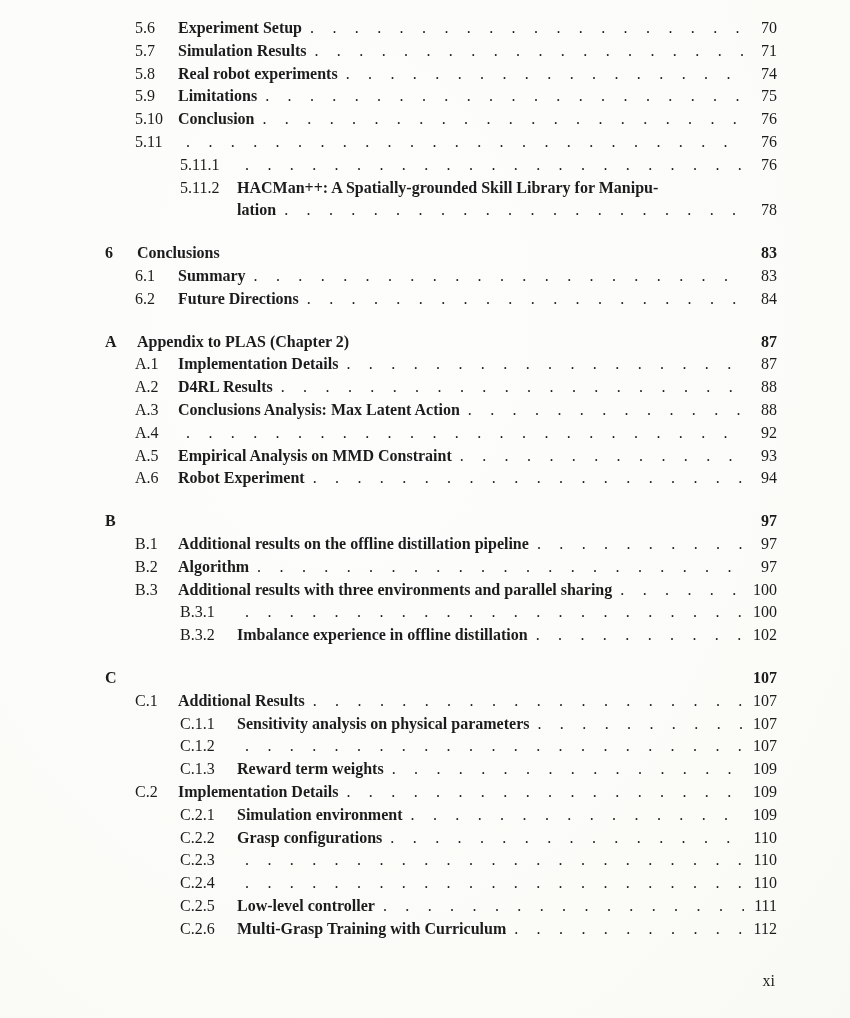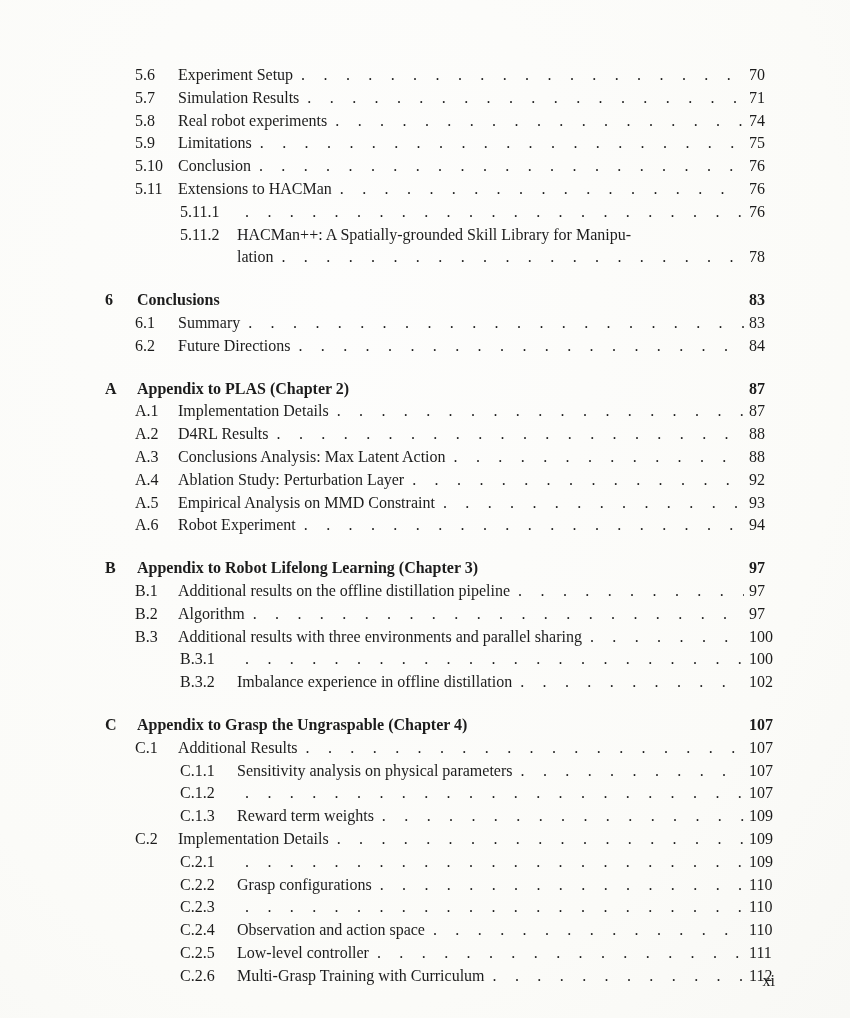--- a/index.html
+++ b/index.html
@@ -16,50 +16,49 @@
     width: 850px;
     height: 1018px;
     background: radial-gradient(ellipse at 40% 30%, #fdfdfc 0%, #fbfbf8 70%, #f8f8f5 100%);
   }
   .toc {
     position: absolute;
     left: 105px;
     top: 17px;
     width: 672px;
     font-size: 16px;
-    margin-top: 47px;
   }
   .group { margin-top: 20px; }
   .group:first-child { margin-top: 0; }
   .row {
     display: flex;
     align-items: baseline;
     line-height: 22.8px;
     white-space: nowrap;
   }
   .row .num { flex: none; }
   .lvl1 { font-weight: bold; }
   .lvl1 .num { width: 32px; }
   .lvl2 .num { margin-left: 30px; width: 43px; }
   .lvl3 .num { margin-left: 75px; width: 57px; }
   .cont-indent { flex: none; width: 132px; }
-  .title { flex: none; }
+  .title { flex: none; font-weight: bold; }
   .spacer { flex: 1 1 auto; }
   .dots {
     flex: 1 1 auto;
     overflow: hidden;
     white-space: nowrap;
     letter-spacing: 7.2px;
     margin: 0 5px 0 8px;
     text-align: right;
   }
   .pg {
     flex: none;
     min-width: 28px;
-    text-align: left;
+    text-align: right;
   }
   .footer-pagenum {
     position: absolute;
     right: 75px;
     bottom: 28px;
     font-size: 16px;
   }
 </style>
 </head>
 <body>
@@ -92,21 +91,20 @@
           <span class="pg">75</span>
         </div>
         <div class="row lvl2">
           <span class="num">5.10</span>
           <span class="title">Conclusion</span>
           <span class="dots">. . . . . . . . . . . . . . . . . . . . . . . . . . . . . . . . . . . . . . . . . . . . . . . . . . . . . . . . . . . . . . . . . . . . . . . . . . . . . . . . . . . . . . . . . .</span>
           <span class="pg">76</span>
         </div>
         <div class="row lvl2">
           <span class="num">5.11</span>
-          <span class="title">Extensions to HACMan</span>
           <span class="dots">. . . . . . . . . . . . . . . . . . . . . . . . . . . . . . . . . . . . . . . . . . . . . . . . . . . . . . . . . . . . . . . . . . . . . . . . . . . . . . . . . . . . . . . . . .</span>
           <span class="pg">76</span>
         </div>
         <div class="row lvl3">
           <span class="num">5.11.1</span>
           <span class="dots">. . . . . . . . . . . . . . . . . . . . . . . . . . . . . . . . . . . . . . . . . . . . . . . . . . . . . . . . . . . . . . . . . . . . . . . . . . . . . . . . . . . . . . . . . .</span>
           <span class="pg">76</span>
         </div>
         <div class="row lvl3">
           <span class="num">5.11.2</span>
@@ -159,41 +157,39 @@
           <span class="pg">88</span>
         </div>
         <div class="row lvl2">
           <span class="num">A.3</span>
           <span class="title">Conclusions Analysis: Max Latent Action</span>
           <span class="dots">. . . . . . . . . . . . . . . . . . . . . . . . . . . . . . . . . . . . . . . . . . . . . . . . . . . . . . . . . . . . . . . . . . . . . . . . . . . . . . . . . . . . . . . . . .</span>
           <span class="pg">88</span>
         </div>
         <div class="row lvl2">
           <span class="num">A.4</span>
-          <span class="title">Ablation Study: Perturbation Layer</span>
           <span class="dots">. . . . . . . . . . . . . . . . . . . . . . . . . . . . . . . . . . . . . . . . . . . . . . . . . . . . . . . . . . . . . . . . . . . . . . . . . . . . . . . . . . . . . . . . . .</span>
           <span class="pg">92</span>
         </div>
         <div class="row lvl2">
           <span class="num">A.5</span>
           <span class="title">Empirical Analysis on MMD Constraint</span>
           <span class="dots">. . . . . . . . . . . . . . . . . . . . . . . . . . . . . . . . . . . . . . . . . . . . . . . . . . . . . . . . . . . . . . . . . . . . . . . . . . . . . . . . . . . . . . . . . .</span>
           <span class="pg">93</span>
         </div>
         <div class="row lvl2">
           <span class="num">A.6</span>
           <span class="title">Robot Experiment</span>
           <span class="dots">. . . . . . . . . . . . . . . . . . . . . . . . . . . . . . . . . . . . . . . . . . . . . . . . . . . . . . . . . . . . . . . . . . . . . . . . . . . . . . . . . . . . . . . . . .</span>
           <span class="pg">94</span>
         </div>
       </div>
       <div class="group">
         <div class="row lvl1">
           <span class="num">B</span>
-          <span class="title">Appendix to Robot Lifelong Learning (Chapter 3)</span>
           <span class="spacer"></span>
           <span class="pg">97</span>
         </div>
         <div class="row lvl2">
           <span class="num">B.1</span>
           <span class="title">Additional results on the offline distillation pipeline</span>
           <span class="dots">. . . . . . . . . . . . . . . . . . . . . . . . . . . . . . . . . . . . . . . . . . . . . . . . . . . . . . . . . . . . . . . . . . . . . . . . . . . . . . . . . . . . . . . . . .</span>
           <span class="pg">97</span>
         </div>
         <div class="row lvl2">
@@ -216,21 +212,20 @@
         <div class="row lvl3">
           <span class="num">B.3.2</span>
           <span class="title">Imbalance experience in offline distillation</span>
           <span class="dots">. . . . . . . . . . . . . . . . . . . . . . . . . . . . . . . . . . . . . . . . . . . . . . . . . . . . . . . . . . . . . . . . . . . . . . . . . . . . . . . . . . . . . . . . . .</span>
           <span class="pg">102</span>
         </div>
       </div>
       <div class="group">
         <div class="row lvl1">
           <span class="num">C</span>
-          <span class="title">Appendix to Grasp the Ungraspable (Chapter 4)</span>
           <span class="spacer"></span>
           <span class="pg">107</span>
         </div>
         <div class="row lvl2">
           <span class="num">C.1</span>
           <span class="title">Additional Results</span>
           <span class="dots">. . . . . . . . . . . . . . . . . . . . . . . . . . . . . . . . . . . . . . . . . . . . . . . . . . . . . . . . . . . . . . . . . . . . . . . . . . . . . . . . . . . . . . . . . .</span>
           <span class="pg">107</span>
         </div>
         <div class="row lvl3">
@@ -251,37 +246,37 @@
           <span class="pg">109</span>
         </div>
         <div class="row lvl2">
           <span class="num">C.2</span>
           <span class="title">Implementation Details</span>
           <span class="dots">. . . . . . . . . . . . . . . . . . . . . . . . . . . . . . . . . . . . . . . . . . . . . . . . . . . . . . . . . . . . . . . . . . . . . . . . . . . . . . . . . . . . . . . . . .</span>
           <span class="pg">109</span>
         </div>
         <div class="row lvl3">
           <span class="num">C.2.1</span>
+          <span class="title">Simulation environment</span>
           <span class="dots">. . . . . . . . . . . . . . . . . . . . . . . . . . . . . . . . . . . . . . . . . . . . . . . . . . . . . . . . . . . . . . . . . . . . . . . . . . . . . . . . . . . . . . . . . .</span>
           <span class="pg">109</span>
         </div>
         <div class="row lvl3">
           <span class="num">C.2.2</span>
           <span class="title">Grasp configurations</span>
           <span class="dots">. . . . . . . . . . . . . . . . . . . . . . . . . . . . . . . . . . . . . . . . . . . . . . . . . . . . . . . . . . . . . . . . . . . . . . . . . . . . . . . . . . . . . . . . . .</span>
           <span class="pg">110</span>
         </div>
         <div class="row lvl3">
           <span class="num">C.2.3</span>
           <span class="dots">. . . . . . . . . . . . . . . . . . . . . . . . . . . . . . . . . . . . . . . . . . . . . . . . . . . . . . . . . . . . . . . . . . . . . . . . . . . . . . . . . . . . . . . . . .</span>
           <span class="pg">110</span>
         </div>
         <div class="row lvl3">
           <span class="num">C.2.4</span>
-          <span class="title">Observation and action space</span>
           <span class="dots">. . . . . . . . . . . . . . . . . . . . . . . . . . . . . . . . . . . . . . . . . . . . . . . . . . . . . . . . . . . . . . . . . . . . . . . . . . . . . . . . . . . . . . . . . .</span>
           <span class="pg">110</span>
         </div>
         <div class="row lvl3">
           <span class="num">C.2.5</span>
           <span class="title">Low-level controller</span>
           <span class="dots">. . . . . . . . . . . . . . . . . . . . . . . . . . . . . . . . . . . . . . . . . . . . . . . . . . . . . . . . . . . . . . . . . . . . . . . . . . . . . . . . . . . . . . . . . .</span>
           <span class="pg">111</span>
         </div>
         <div class="row lvl3">

